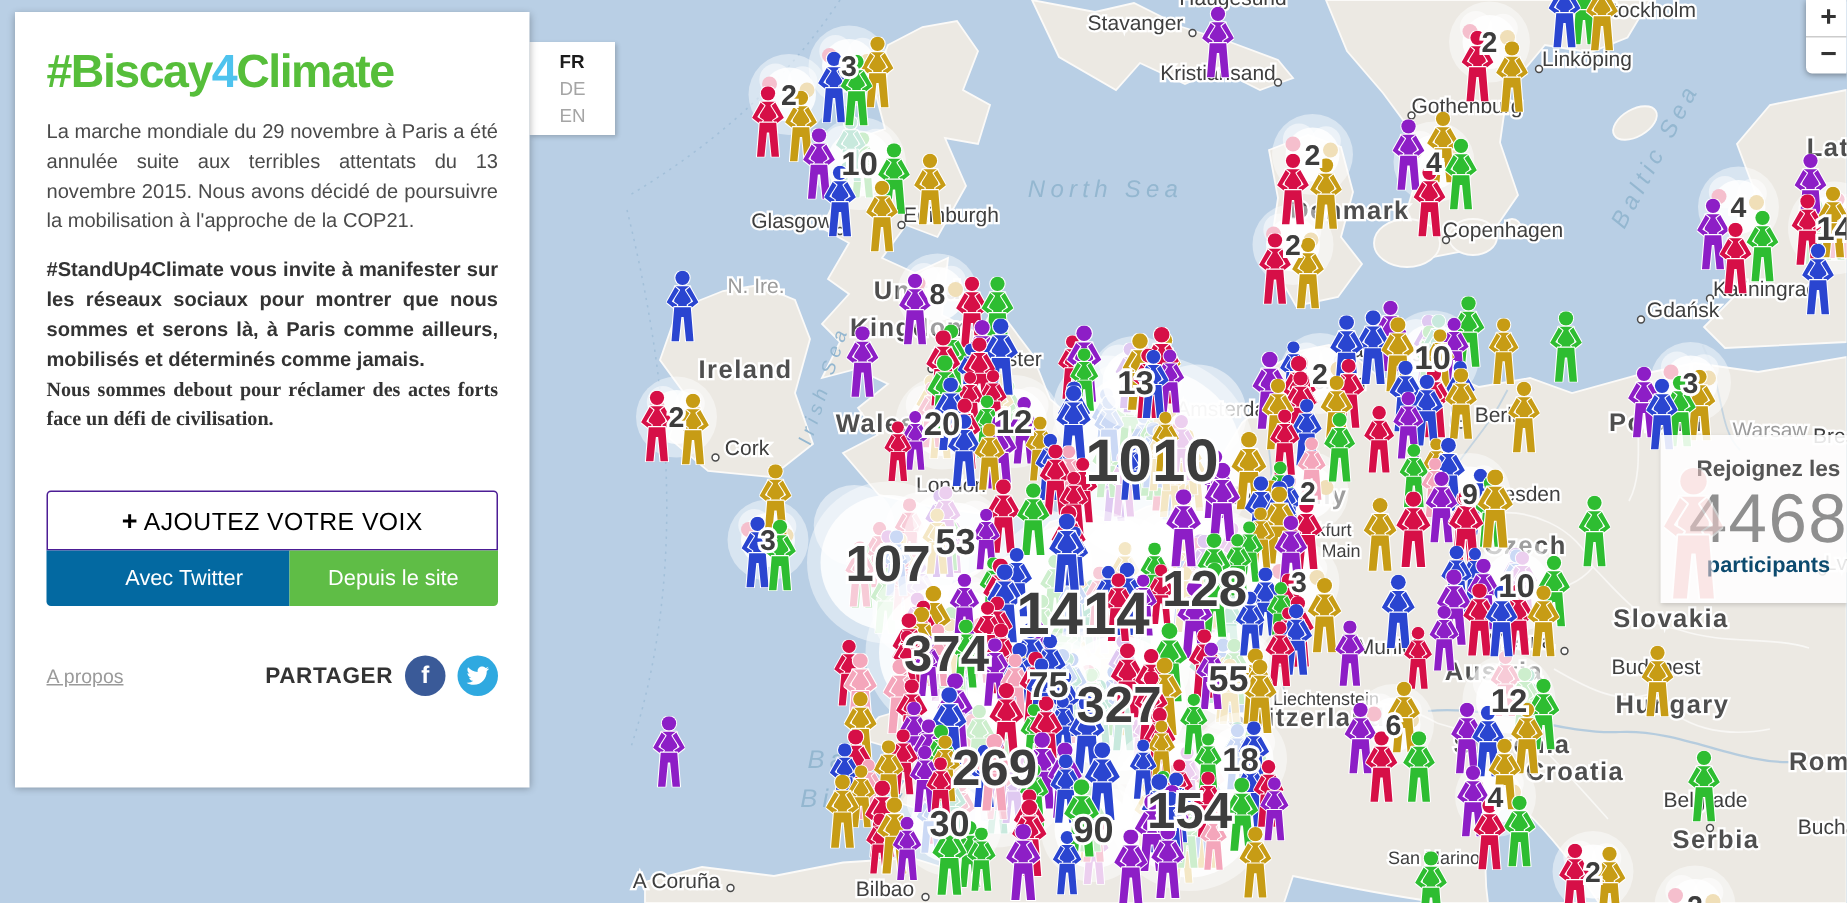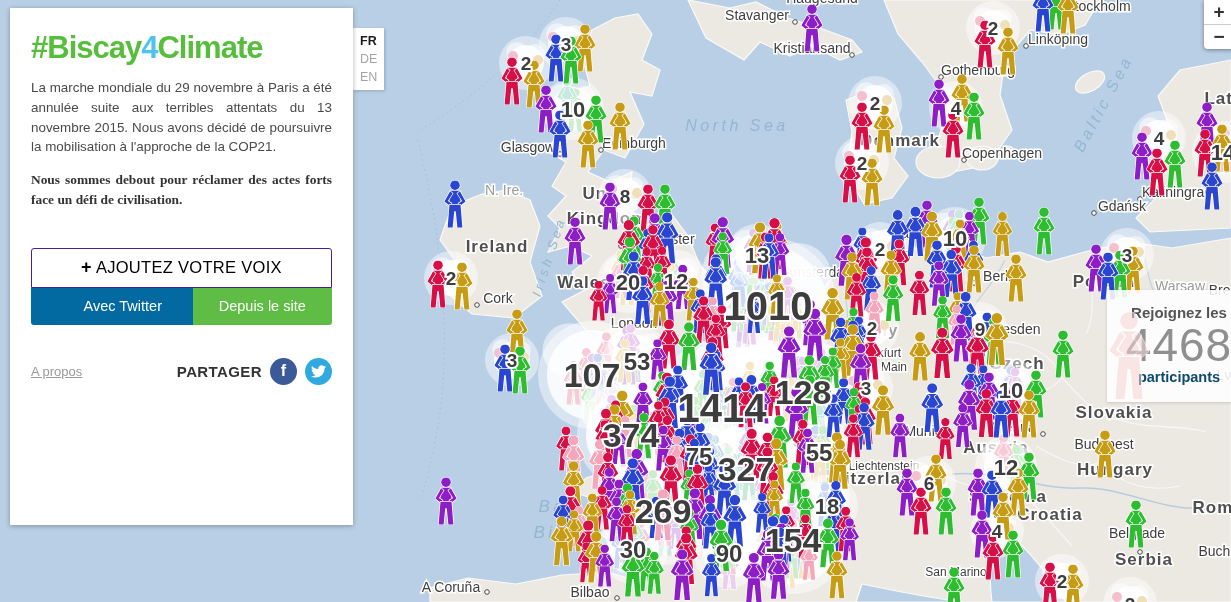--- a/index.html
+++ b/index.html
@@ -31,21 +31,21 @@
   .apropos{color:#9a9a9a;font-size:13px;text-decoration:underline;}
   .share-zone{margin-left:auto;display:flex;align-items:center;gap:8px;}
   .share-label{font-weight:bold;color:#333;font-size:15px;letter-spacing:.4px;}
   .circle-ic{width:27px;height:27px;border-radius:50%;display:flex;
              align-items:center;justify-content:center;cursor:pointer;}
   .fb{background:#3A5A98;color:#fff;font-weight:bold;font-size:16px;}
   .tw{background:#2FA9E0;}
   
   .langbox{position:absolute;left:353px;top:28px;background:#fff;z-index:29;
            box-shadow:1px 1px 3px rgba(0,0,0,.2);padding:4px 0;}
-  .langbox div{font-size:12.5px;padding:2px 7px;cursor:pointer;color:#A5A5A5;}
+  .langbox div{font-size:12.5px;padding:2px 20px;cursor:pointer;color:#A5A5A5;}
   .langbox div.active{color:#1b1b1b;font-weight:bold;}
   
   .joinbox{position:absolute;left:1107px;top:290px;width:144px;height:112px;
            background:rgba(255,255,255,.87);z-index:20;text-align:center;
            box-shadow:0 1px 3px rgba(0,0,0,.15);overflow:hidden;}
   .joinbox .l1{margin-top:14px;font-size:15px;font-weight:bold;color:#555;}
   .joinbox .num{font-size:46px;color:#8f8f8f;letter-spacing:1px;line-height:1.05;}
   .joinbox .l2{font-size:14.5px;font-weight:bold;color:#0c4a6e;}
   .joinbox svg{position:absolute;left:2px;top:22px;opacity:.55;}
   
@@ -1022,20 +1022,21 @@
       <text x="929" y="489.84" text-anchor="middle" fill="#3d3d3d" font-size="19" font-weight="bold" font-family="&quot;Liberation Sans&quot;,sans-serif" paint-order="stroke" stroke="#FFFFFF" stroke-width="4">6</text>
       <text x="997" y="537.84" text-anchor="middle" fill="#3d3d3d" font-size="19" font-weight="bold" font-family="&quot;Liberation Sans&quot;,sans-serif" paint-order="stroke" stroke="#FFFFFF" stroke-width="4">4</text>
       <text x="1062" y="587.84" text-anchor="middle" fill="#3d3d3d" font-size="19" font-weight="bold" font-family="&quot;Liberation Sans&quot;,sans-serif" paint-order="stroke" stroke="#FFFFFF" stroke-width="4">2</text>
       <text x="1130" y="610.84" text-anchor="middle" fill="#3d3d3d" font-size="19" font-weight="bold" font-family="&quot;Liberation Sans&quot;,sans-serif" paint-order="stroke" stroke="#FFFFFF" stroke-width="4">2</text>
     </g>
 </svg>
 
 <div class="panel">
   <div class="title"><span class="t-green">#Biscay</span><span class="t-blue">4</span><span class="t-green">Climate</span></div>
   <p>La marche mondiale du 29 novembre à Paris a été annulée suite aux terribles attentats du 13 novembre 2015. Nous avons décidé de poursuivre la mobilisation à l'approche de la COP21.</p>
+  <p class="bold">#StandUp4Climate vous invite à manifester sur les réseaux sociaux pour montrer que nous sommes et serons là, à Paris comme ailleurs, mobilisés et déterminés comme jamais.</p>
   <p class="bold last">Nous sommes debout pour réclamer des actes forts face un défi de civilisation.</p>
   <button class="btn-voice"><span class="plus">+</span><span> AJOUTEZ VOTRE VOIX</span></button>
   <div class="btn-row">
     <button class="btn-tw">Avec Twitter</button>
     <button class="btn-site">Depuis le site</button>
   </div>
   <div class="panel-footer">
     <a class="apropos" href="#">A propos</a>
     <div class="share-zone">
       <span class="share-label">PARTAGER</span>

